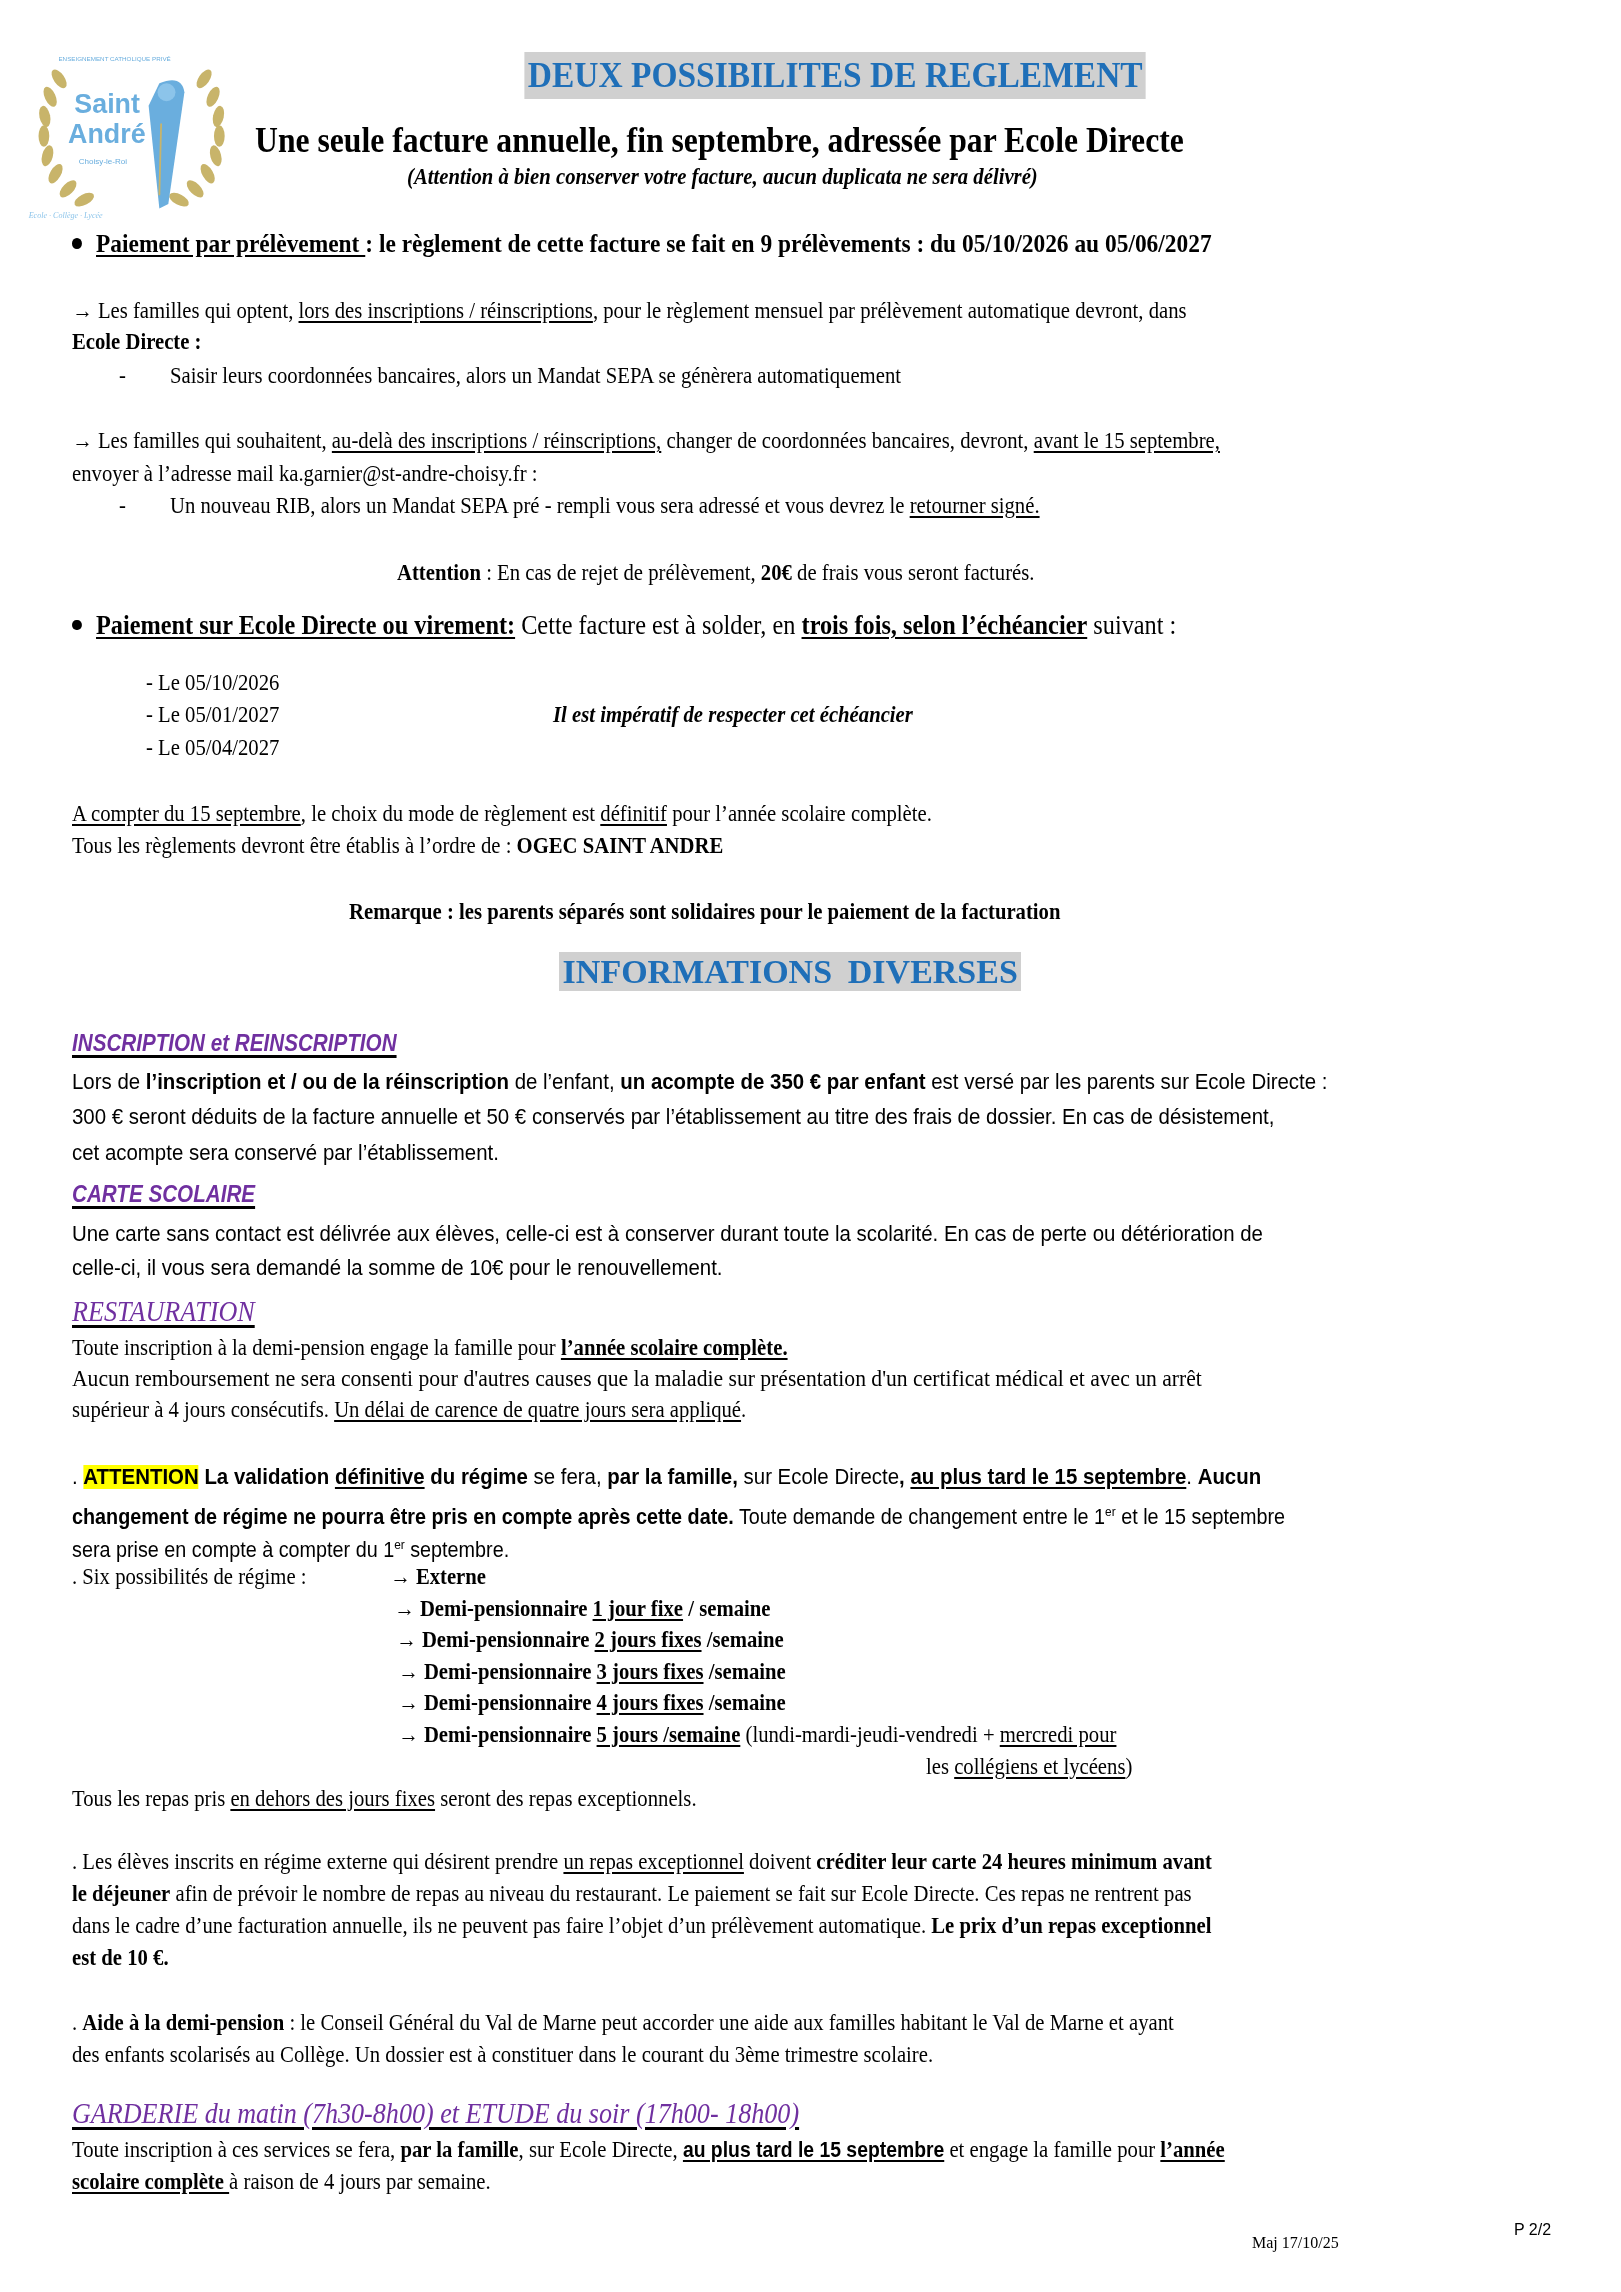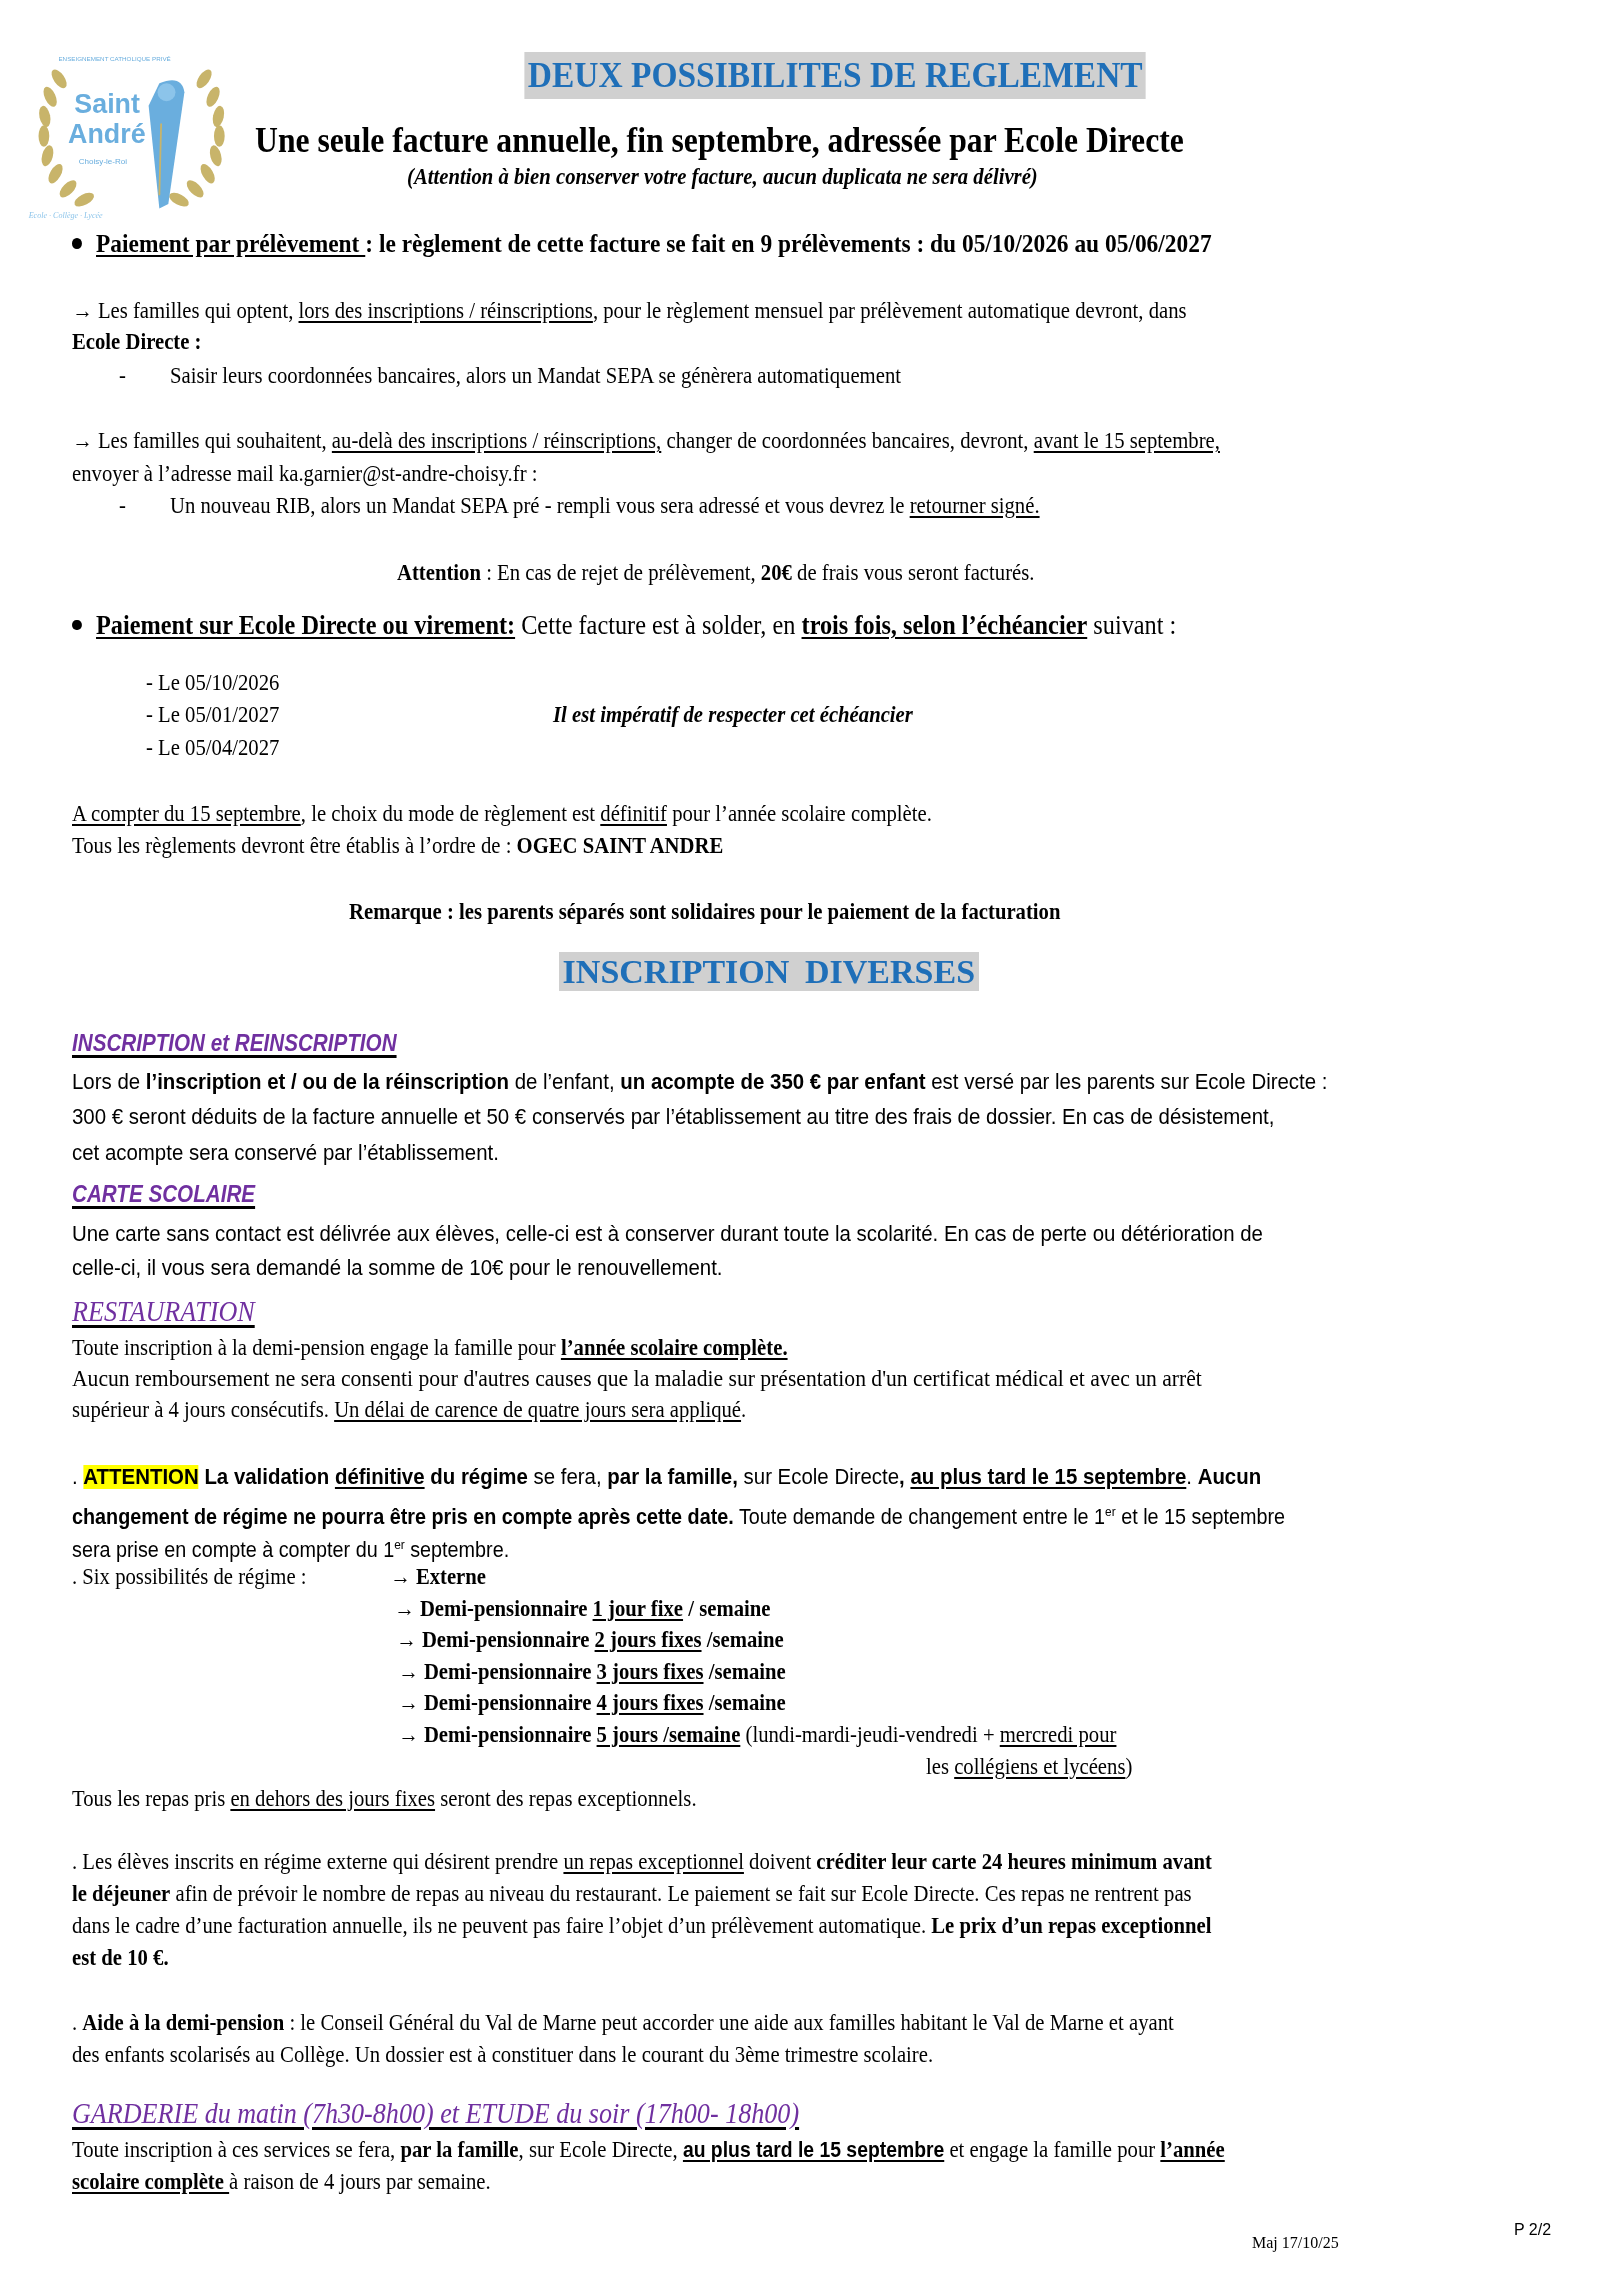--- a/index.html
+++ b/index.html
@@ -121,21 +121,21 @@
 
   <div class="line" style="left:72px; top:799px; transform:scaleX(0.9);">
     <span class="u">A compter du 15 septembre</span><span>, le choix du mode de règlement est </span><span class="u">définitif</span><span> pour l’année scolaire complète.</span>
   </div>
   <div class="line" style="left:72px; top:831px; transform:scaleX(0.9);">
     <span>Tous les règlements devront être établis à l’ordre de : </span><span class="b">OGEC SAINT ANDRE</span>
   </div>
   <div class="line b" style="left:349px; top:897px; transform:scaleX(0.9);">Remarque : les parents séparés sont solidaires pour le paiement de la facturation</div>
 
   <div class="info-title-wrap">
-    <span class="info-title">INSCRIPTION DIVERSES</span>
+    <span class="info-title">INFORMATIONS DIVERSES</span>
   </div>
 
   <div class="line sec-head-sans" style="left:72px; top:1028px;">INSCRIPTION et REINSCRIPTION</div>
   <div class="line sans" style="left:72px; top:1068px; font-size:21.5px; transform:scaleX(0.95);">
     <span>Lors de </span><span class="b">l’inscription et / ou de la réinscription</span><span> de l’enfant, </span><span class="b">un acompte de 350 € par enfant</span><span> est versé par les parents sur Ecole Directe :</span>
   </div>
   <div class="line sans" style="left:72px; top:1103px; font-size:21.5px; transform:scaleX(0.95);">300 € seront déduits de la facture annuelle et 50 € conservés par l’établissement au titre des frais de dossier. En cas de désistement,</div>
   <div class="line sans" style="left:72px; top:1139px; font-size:21.5px; transform:scaleX(0.95);">cet acompte sera conservé par l’établissement.</div>
 
   <div class="line sec-head-sans" style="left:72px; top:1179px;">CARTE SCOLAIRE</div>

